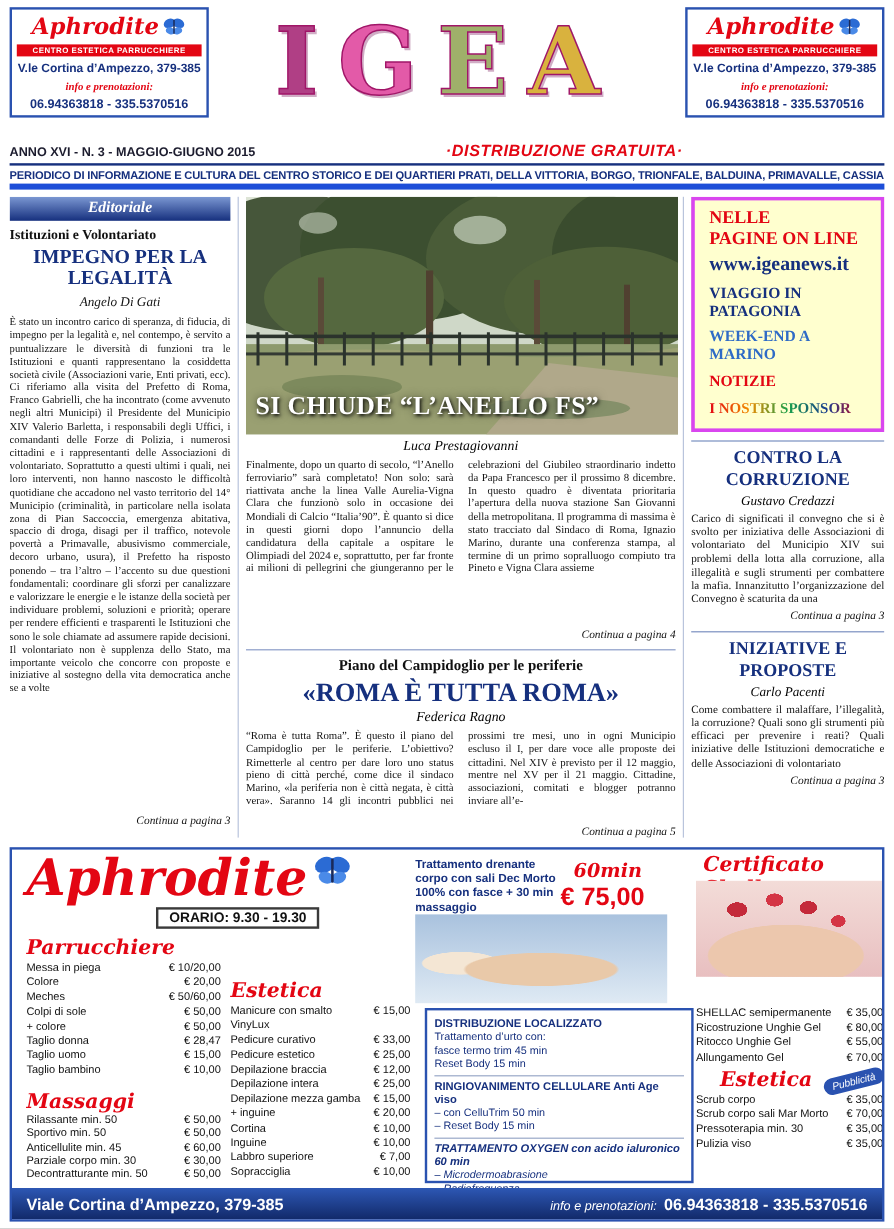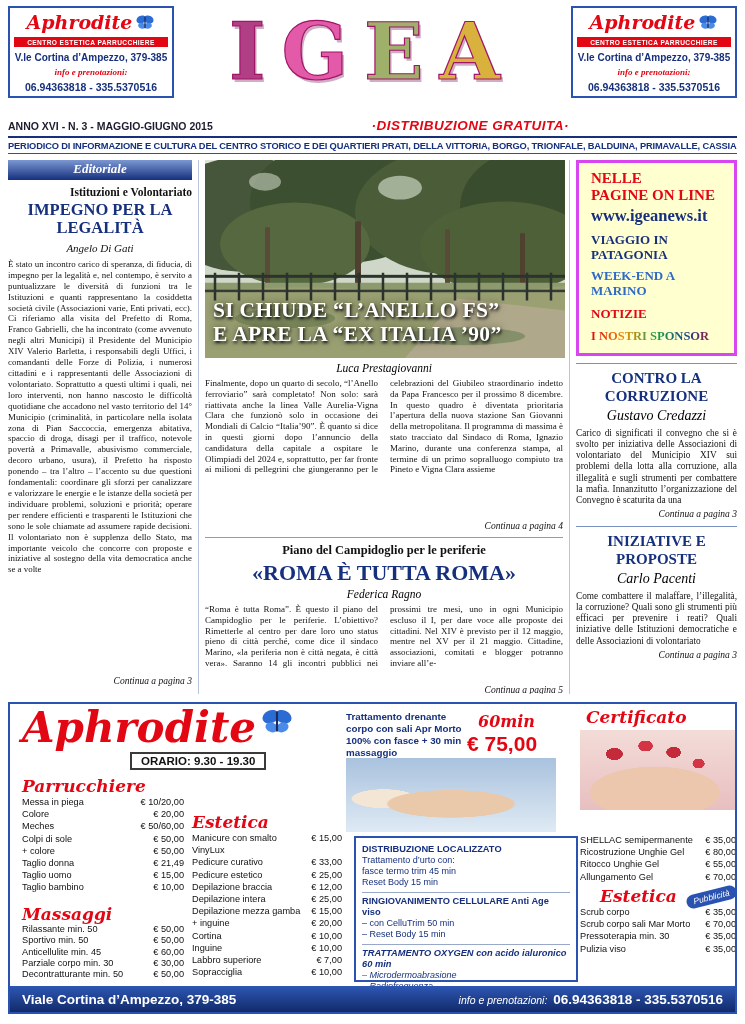--- a/index.html
+++ b/index.html
@@ -21,33 +21,33 @@
   .bfly { flex:0 0 auto; }
 
   .igea-logo { flex:1; display:flex; justify-content:center; align-items:center; letter-spacing:16px; }
   .lg { font-family:"DejaVu Serif", serif; font-weight:bold; font-size:78px; line-height:86px;
         -webkit-text-stroke:1.2px #a01668; text-shadow:2px 3px 0 rgba(120,20,90,.35); }
   .l0 { color:#b03f85; } .l1 { color:#e35aa8; } .l2 { color:#9fb06a; } .l3 { color:#d9b23e; }
 
   .issue-row { display:flex; align-items:baseline; margin-top:20px;
                font-family:"Liberation Sans", sans-serif; font-size:10.5px; font-weight:bold; color:#1c1c2e; }
   .distribution { color:#e30613; font-style:italic; font-size:13.5px; margin-left:auto; margin-right:168px; letter-spacing:.5px; }
-  .tagline-wrap { border-top:2px solid #16307e; border-bottom:1px solid #1d4ed8; margin-top:3px; padding:2.5px 0; }
+  .tagline-wrap { border-top:2px solid #16307e; border-bottom:5px solid #1d4ed8; margin-top:3px; padding:2.5px 0; }
   .tagline { font-family:"Liberation Sans", sans-serif; font-size:9.3px; font-weight:bold;
              color:#16307e; letter-spacing:-0.15px; white-space:nowrap; }
 
   
   .content { display:flex; margin-top:6px; height:534px; }
   .col-left   { width:190px; padding-right:6px; overflow:hidden; }
   .col-center { width:372px; padding:0 6px; border-left:1px solid #b9c4dc; border-right:1px solid #b9c4dc; overflow:hidden; }
   .col-right  { width:167px; padding-left:6px; overflow:hidden; }
 
   .ed-bar { background:linear-gradient(180deg,#7b97d2,#16307e); color:#fff; font-style:italic;
             font-weight:bold; font-size:13px; text-align:center; padding:1px 0 3px; }
-  .kicker { text-align:right; font-weight:bold; font-size:11.5px; margin-top:6px; color:#111; }
+  .kicker { text-align:left; font-weight:bold; font-size:11.5px; margin-top:6px; color:#111; }
   .ed-title { text-align:center; color:#16307e; font-weight:bold; font-size:16.5px; line-height:1.12; margin-top:3px; }
   .byline { text-align:center; font-style:italic; font-size:11px; margin:4px 0 5px; color:#111; }
   .body-text { text-align:justify; color:#131313; }
   .ed-body { font-size:8.9px; line-height:10.9px; height:414px; overflow:hidden; }
   .continua { font-style:italic; font-size:9.5px; text-align:right; margin-top:3px; color:#111; }
 
   .photo-wrap { position:relative; width:360px; height:198px; }
   .photo-wrap svg { display:block; width:100%; height:100%; }
   .photo-headline { position:absolute; left:8px; right:6px; bottom:12px; color:#fff; font-weight:bold;
                     font-size:21.5px; line-height:1.12; letter-spacing:.3px;
@@ -64,21 +64,21 @@
   .ob-red1 { color:#e30613; font-weight:bold; font-size:15px; line-height:1.12; }
   .ob-url  { color:#16307e; font-weight:bold; font-size:16.5px; margin:2px 0 4px; cursor:pointer; }
   .ob-blue { color:#16307e; font-weight:bold; font-size:13px; line-height:1.15; margin-top:7px; }
   .ob-blue2{ color:#2f6bc6; font-weight:bold; font-size:13px; line-height:1.15; margin-top:7px; }
   .ob-red2 { color:#e30613; font-weight:bold; font-size:13px; margin-top:7px; }
   .ob-sponsor { font-weight:bold; font-size:12.5px; margin-top:7px;
                 background:linear-gradient(90deg,#e30613,#f08a00,#1aa04a,#1a3c8f,#e30613);
                 -webkit-background-clip:text; background-clip:text; color:transparent; }
   .r-rule { border-top:1px solid #7a90c0; margin:7px 0 6px; }
   .r-title { text-align:center; color:#16307e; font-weight:bold; font-size:15px; line-height:1.15; }
-  .r-byline { text-align:center; font-style:italic; font-size:14px; margin:3px 0 4px; }
+  .r-byline { text-align:center; font-style:italic; font-size:11px; margin:3px 0 4px; }
   .r-body { font-size:9.3px; line-height:11.2px; text-align:justify; color:#131313; }
 
   
   .ad { position:relative; border:2px solid #2a52b0; margin-top:8px; height:312px;
         font-family:"Liberation Sans", sans-serif; overflow:hidden; background:#fff; }
   .abs { position:absolute; }
   .ad-logo { left:12px; top:0; display:flex; align-items:flex-start; gap:4px; }
   .ad-logo-name { color:#e30613; font-family:"DejaVu Serif", serif; font-style:italic; font-weight:bold;
                   font-size:42px; line-height:48px; }
   .ad-orario { left:120px; top:48px; border:2px solid #3a3a3a; padding:1px 9px; font-weight:bold; font-size:11.5px; color:#111; }
@@ -215,21 +215,20 @@
           <path d="M0 134 Q90 124 180 132 T360 127 V200 H0 Z" fill="#9aa072"></path>
           <path d="M200 200 L252 140 L360 152 L360 200 Z" fill="#b0a88a"></path>
           <ellipse cx="80" cy="160" rx="50" ry="10" fill="#7d8a5d"></ellipse>
           <ellipse cx="260" cy="178" rx="60" ry="9" fill="#85906a"></ellipse>
           <rect x="0" y="116" width="360" height="3" fill="#2b332c"></rect>
           <rect x="0" y="131" width="360" height="2.5" fill="#343a34"></rect>
           <path d="M10 114 V142 M34 114 V142 M58 114 V142 M82 114 V142 M106 114 V142 M130 114 V142 M154 114 V142 M178 114 V142 M202 114 V142 M226 114 V142 M250 114 V142 M274 114 V142 M298 114 V142 M322 114 V142 M346 114 V142" stroke="#2b332c" stroke-width="2.5" fill="none"></path>
         </svg>
         <div class="photo-headline">
           <div>SI CHIUDE “L’ANELLO FS”</div>
-          <div>E APRE LA “EX ITALIA ’90”</div>
         </div>
       </div>
       <div class="center-byline">Luca Prestagiovanni</div>
       <div class="body-text two-col lead-body">Finalmente, dopo un quarto di secolo, “l’Anello ferroviario” sarà completato! Non solo: sarà riattivata anche la linea Valle Aurelia-Vigna Clara che funzionò solo in occasione dei Mondiali di Calcio “Italia’90”. È quanto si dice in questi giorni dopo l’annuncio della candidatura della capitale a ospitare le Olimpiadi del 2024 e, soprattutto, per far fronte ai milioni di pellegrini che giungeranno per le celebrazioni del Giubileo straordinario indetto da Papa Francesco per il prossimo 8 dicembre. In questo quadro è diventata prioritaria l’apertura della nuova stazione San Giovanni della metropolitana. Il programma di massima è stato tracciato dal Sindaco di Roma, Ignazio Marino, durante una conferenza stampa, al termine di un primo sopralluogo compiuto tra Pineto e Vigna Clara assieme</div>
       <div class="continua">Continua a pagina 4</div>
 
       <div class="center-rule"></div>
 
       <div class="roma-kicker">Piano del Campidoglio per le periferie</div>
       <h2 class="roma-title">«ROMA È TUTTA ROMA»</h2>
@@ -272,21 +271,21 @@
       <svg width="34" height="34" viewBox="0 0 32 32">
         <ellipse cx="10" cy="12" rx="8" ry="6" transform="rotate(-25 10 12)" fill="#2b6bd4"></ellipse>
         <ellipse cx="22" cy="12" rx="8" ry="6" transform="rotate(25 22 12)" fill="#2b6bd4"></ellipse>
         <ellipse cx="11" cy="22" rx="6" ry="4.5" transform="rotate(20 11 22)" fill="#4a8ae8"></ellipse>
         <ellipse cx="21" cy="22" rx="6" ry="4.5" transform="rotate(-20 21 22)" fill="#4a8ae8"></ellipse>
         <rect x="15" y="7" width="2" height="19" rx="1" fill="#1a2a5a"></rect>
       </svg>
     </div>
     <div class="abs ad-orario">ORARIO: 9.30 - 19.30</div>
 
-    <div class="abs ad-treat">Trattamento drenante corpo con sali Apr Morto 100% con fasce + 30 min massaggio</div>
+    <div class="abs ad-treat">Trattamento drenante corpo con sali Dec Morto 100% con fasce + 30 min massaggio</div>
     <div class="abs ad-dur">60min</div>
     <div class="abs ad-price">€ 75,00</div>
 
     <div class="abs ad-shellac-h">Certificato Shellac</div>
     <div class="abs ad-nails"></div>
     <div class="abs ad-massage"></div>
 
     <div class="abs ad-parr">
       <div class="ad-h">Parrucchiere</div>
       <div class="price-row">
@@ -304,21 +303,21 @@
         <div class="price-row">
           <span>Colpi di sole</span>
           <span class="pp">€ 50,00</span>
         </div>
         <div class="price-row">
           <span>+ colore</span>
           <span class="pp">€ 50,00</span>
         </div>
         <div class="price-row">
           <span>Taglio donna</span>
-          <span class="pp">€ 21,49</span>
+          <span class="pp">€ 28,47</span>
         </div>
         <div class="price-row">
           <span>Taglio uomo</span>
           <span class="pp">€ 15,00</span>
         </div>
         <div class="price-row">
           <span>Taglio bambino</span>
           <span class="pp">€ 10,00</span>
         </div>
     </div>

